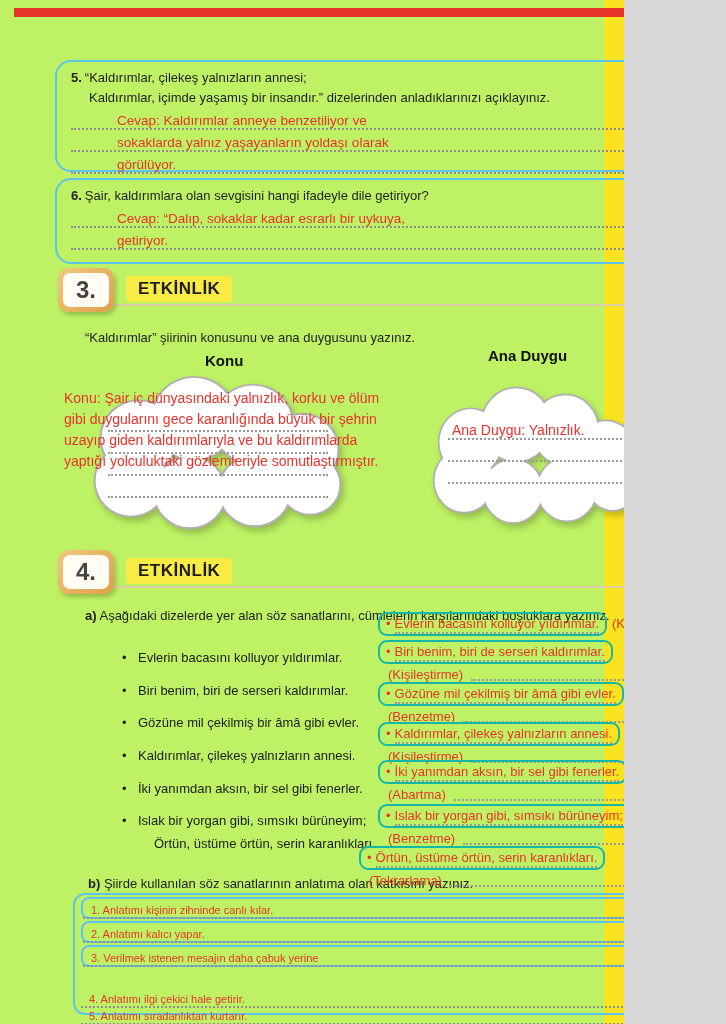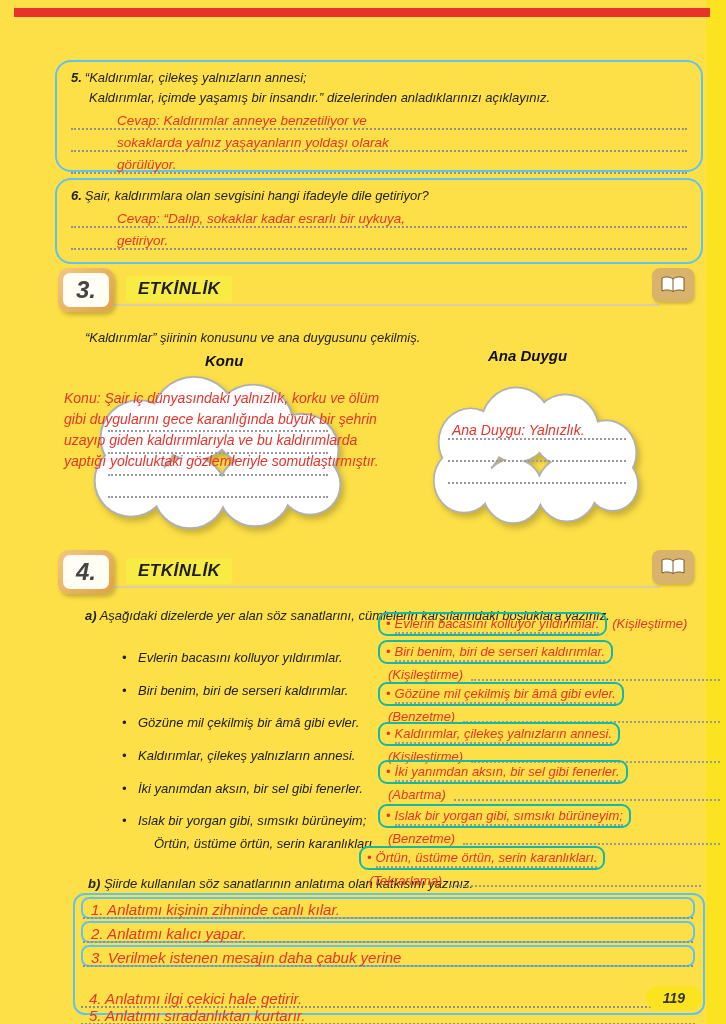--- a/index.html
+++ b/index.html
@@ -1,17 +1,17 @@
 <!DOCTYPE html>
 <html><head>
 <meta charset="utf-8">
 <style>
   html,body{margin:0;padding:0;}
   body{font-family:"Liberation Sans",sans-serif;background:#d8d8d8;}
-  .page{position:relative;width:726px;height:1024px;background:#fde047;overflow:hidden;font-style:italic;}
+  .page{position:relative;width:624px;height:1024px;background:#bef264;overflow:hidden;}
   .yellow-strip{position:absolute;top:0;right:0;width:20px;height:1024px;background:#fbe41f;}
   .red-bar{position:absolute;top:8px;left:14px;width:696px;height:9px;background:#e8332b;z-index:3;}
 
   
   .qbox{position:absolute;left:55px;width:648px;border:2px solid #5ec3ee;border-radius:16px;box-sizing:border-box;padding:6px 14px 0 14px;z-index:2;}
   .qline{font-size:13px;color:#232323;line-height:20px;}
   .qline b{margin-right:3px;}
   .qline.indent{padding-left:18px;}
   .ansline{height:20px;border-bottom:2px dotted #8f8f8f;display:flex;align-items:flex-end;padding-left:46px;font-size:13.5px;color:#e8332b;line-height:15px;white-space:nowrap;}
 
@@ -43,21 +43,21 @@
   .sabox{display:inline-block;border:2px solid #14b8a6;border-radius:9px;padding:2px 6px;}
   .sabox .vt{border-bottom:2px dotted #9a9a9a;padding-bottom:1px;}
   .dev-inline{margin-left:5px;}
   .sadev{display:flex;align-items:flex-end;margin:3px 0 0 10px;white-space:normal;}
   .sadev .fl{flex:1;border-bottom:2px dotted #9a9a9a;margin:0 4px 2px 8px;height:10px;}
 
   
   .bbox{position:absolute;left:73px;top:893px;width:632px;height:122px;border:2px solid #5ec3ee;border-radius:12px;box-sizing:border-box;z-index:2;}
   .brow{position:absolute;left:6px;width:614px;height:19px;box-sizing:border-box;}
   .brow.outl{border:2px solid #5ec3ee;border-radius:8px;height:22px;}
-  .brow .dl{height:100%;border-bottom:2px dotted #8f8f8f;display:flex;align-items:flex-end;padding-left:8px;font-size:15px;color:#e8332b;line-height:14px;white-space:nowrap;}
+  .brow .dl{height:100%;border-bottom:2px dotted #8f8f8f;display:flex;align-items:flex-end;padding-left:8px;font-size:11px;color:#e8332b;line-height:14px;white-space:nowrap;}
 
   .pgnum{position:absolute;left:646px;top:986px;width:56px;height:24px;background:#fbe41f;border-radius:12px;display:flex;align-items:center;justify-content:center;font-weight:bold;font-size:14px;color:#333;z-index:9;}
 </style>
 </head>
 <body>
 
 <div class="page">
   <div class="yellow-strip"></div>
   <div class="red-bar"></div>
 
@@ -92,21 +92,21 @@
       </div>
     <div class="act-title">ETKİNLİK</div>
     <div class="book">
       <svg width="26" height="20" viewBox="0 0 26 20">
         <path d="M13 4 C10 1.5,5 1.5,2 3 L2 16 C5 14.5,10 14.5,13 16.5 C16 14.5,21 14.5,24 16 L24 3 C21 1.5,16 1.5,13 4 Z" fill="#ffffff" stroke="#7a5c28" stroke-width="1"></path>
         <line x1="13" y1="4" x2="13" y2="16.5" stroke="#7a5c28" stroke-width="1"></line>
       </svg>
     </div>
   </div>
 
-  <div class="instr" style="left:85px;top:330px;">“Kaldırımlar” şiirinin konusunu ve ana duygusunu çekilmiş.</div>
+  <div class="instr" style="left:85px;top:330px;">“Kaldırımlar” şiirinin konusunu ve ana duygusunu yazınız.</div>
 
   <div class="col-h" style="left:205px;top:352px;">Konu</div>
   <div class="col-h" style="left:488px;top:347px;">Ana Duygu</div>
 
   <svg class="cloud" style="left:72px;top:372px;" width="295" height="165" viewBox="0 0 300 170" preserveAspectRatio="none">
     <g stroke="#b0b0b0" stroke-width="4" fill="#ffffff">
       <circle cx="60" cy="112" r="36"></circle>
         <circle cx="68" cy="68" r="38"></circle>
         <circle cx="124" cy="48" r="42"></circle>
         <circle cx="184" cy="54" r="40"></circle>

